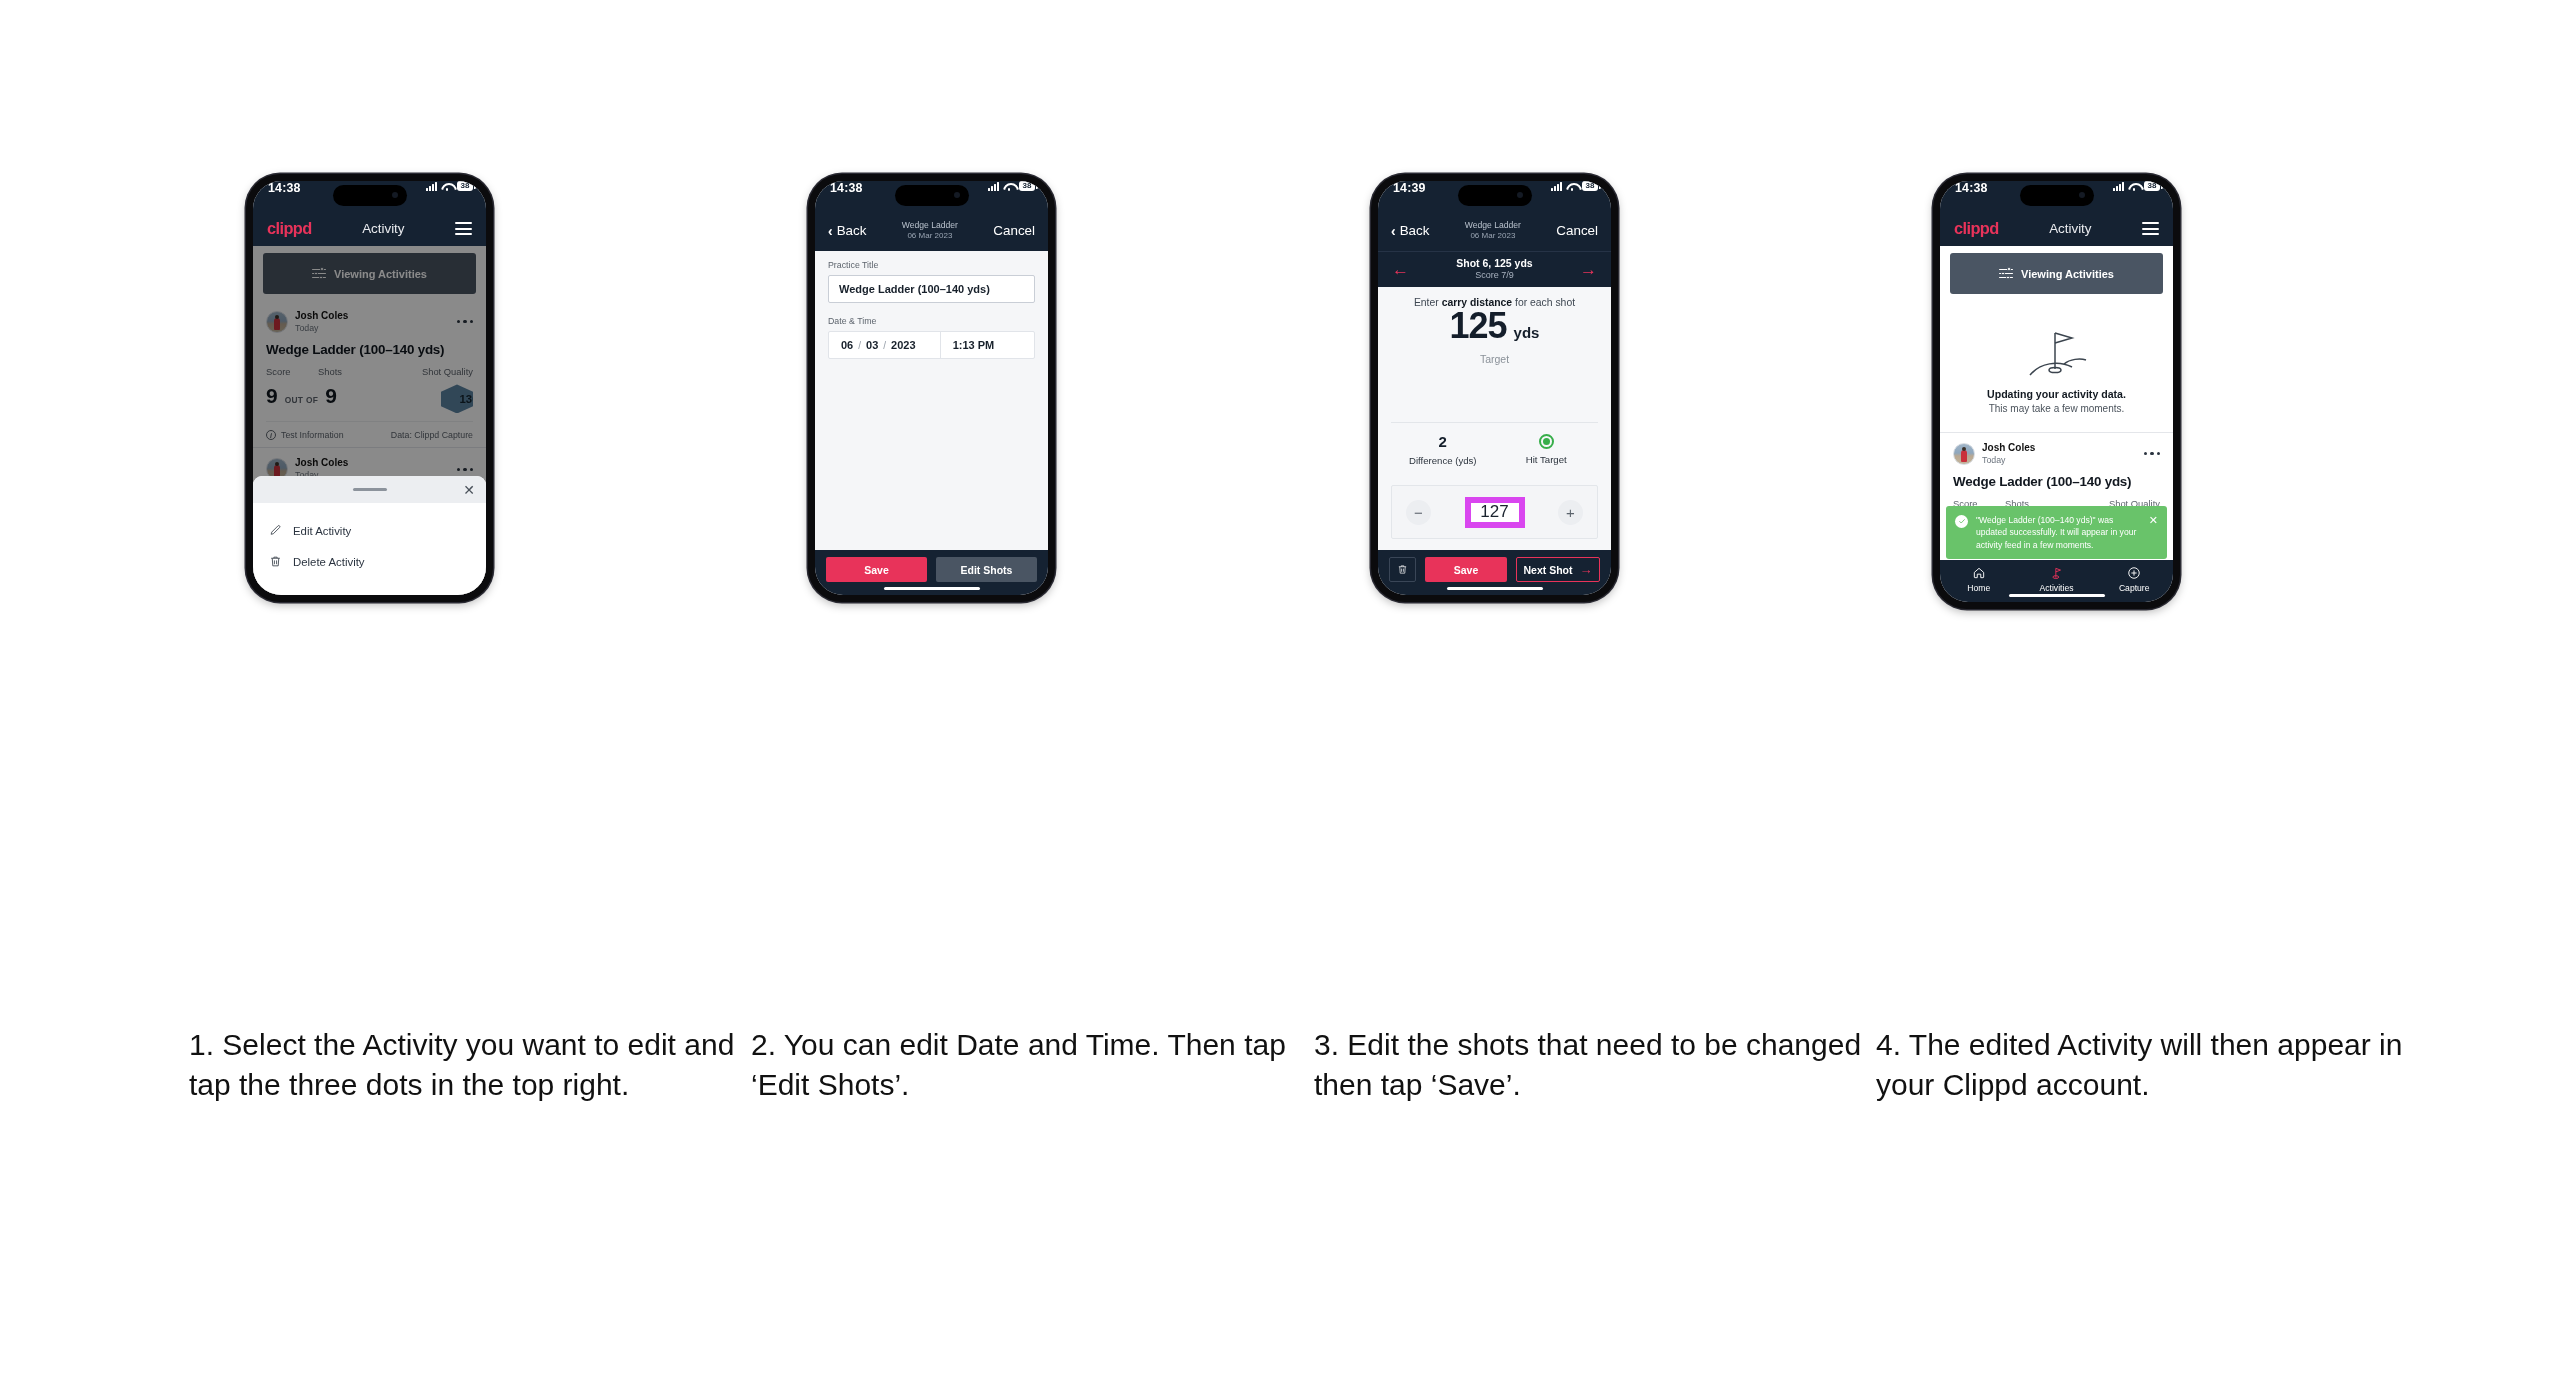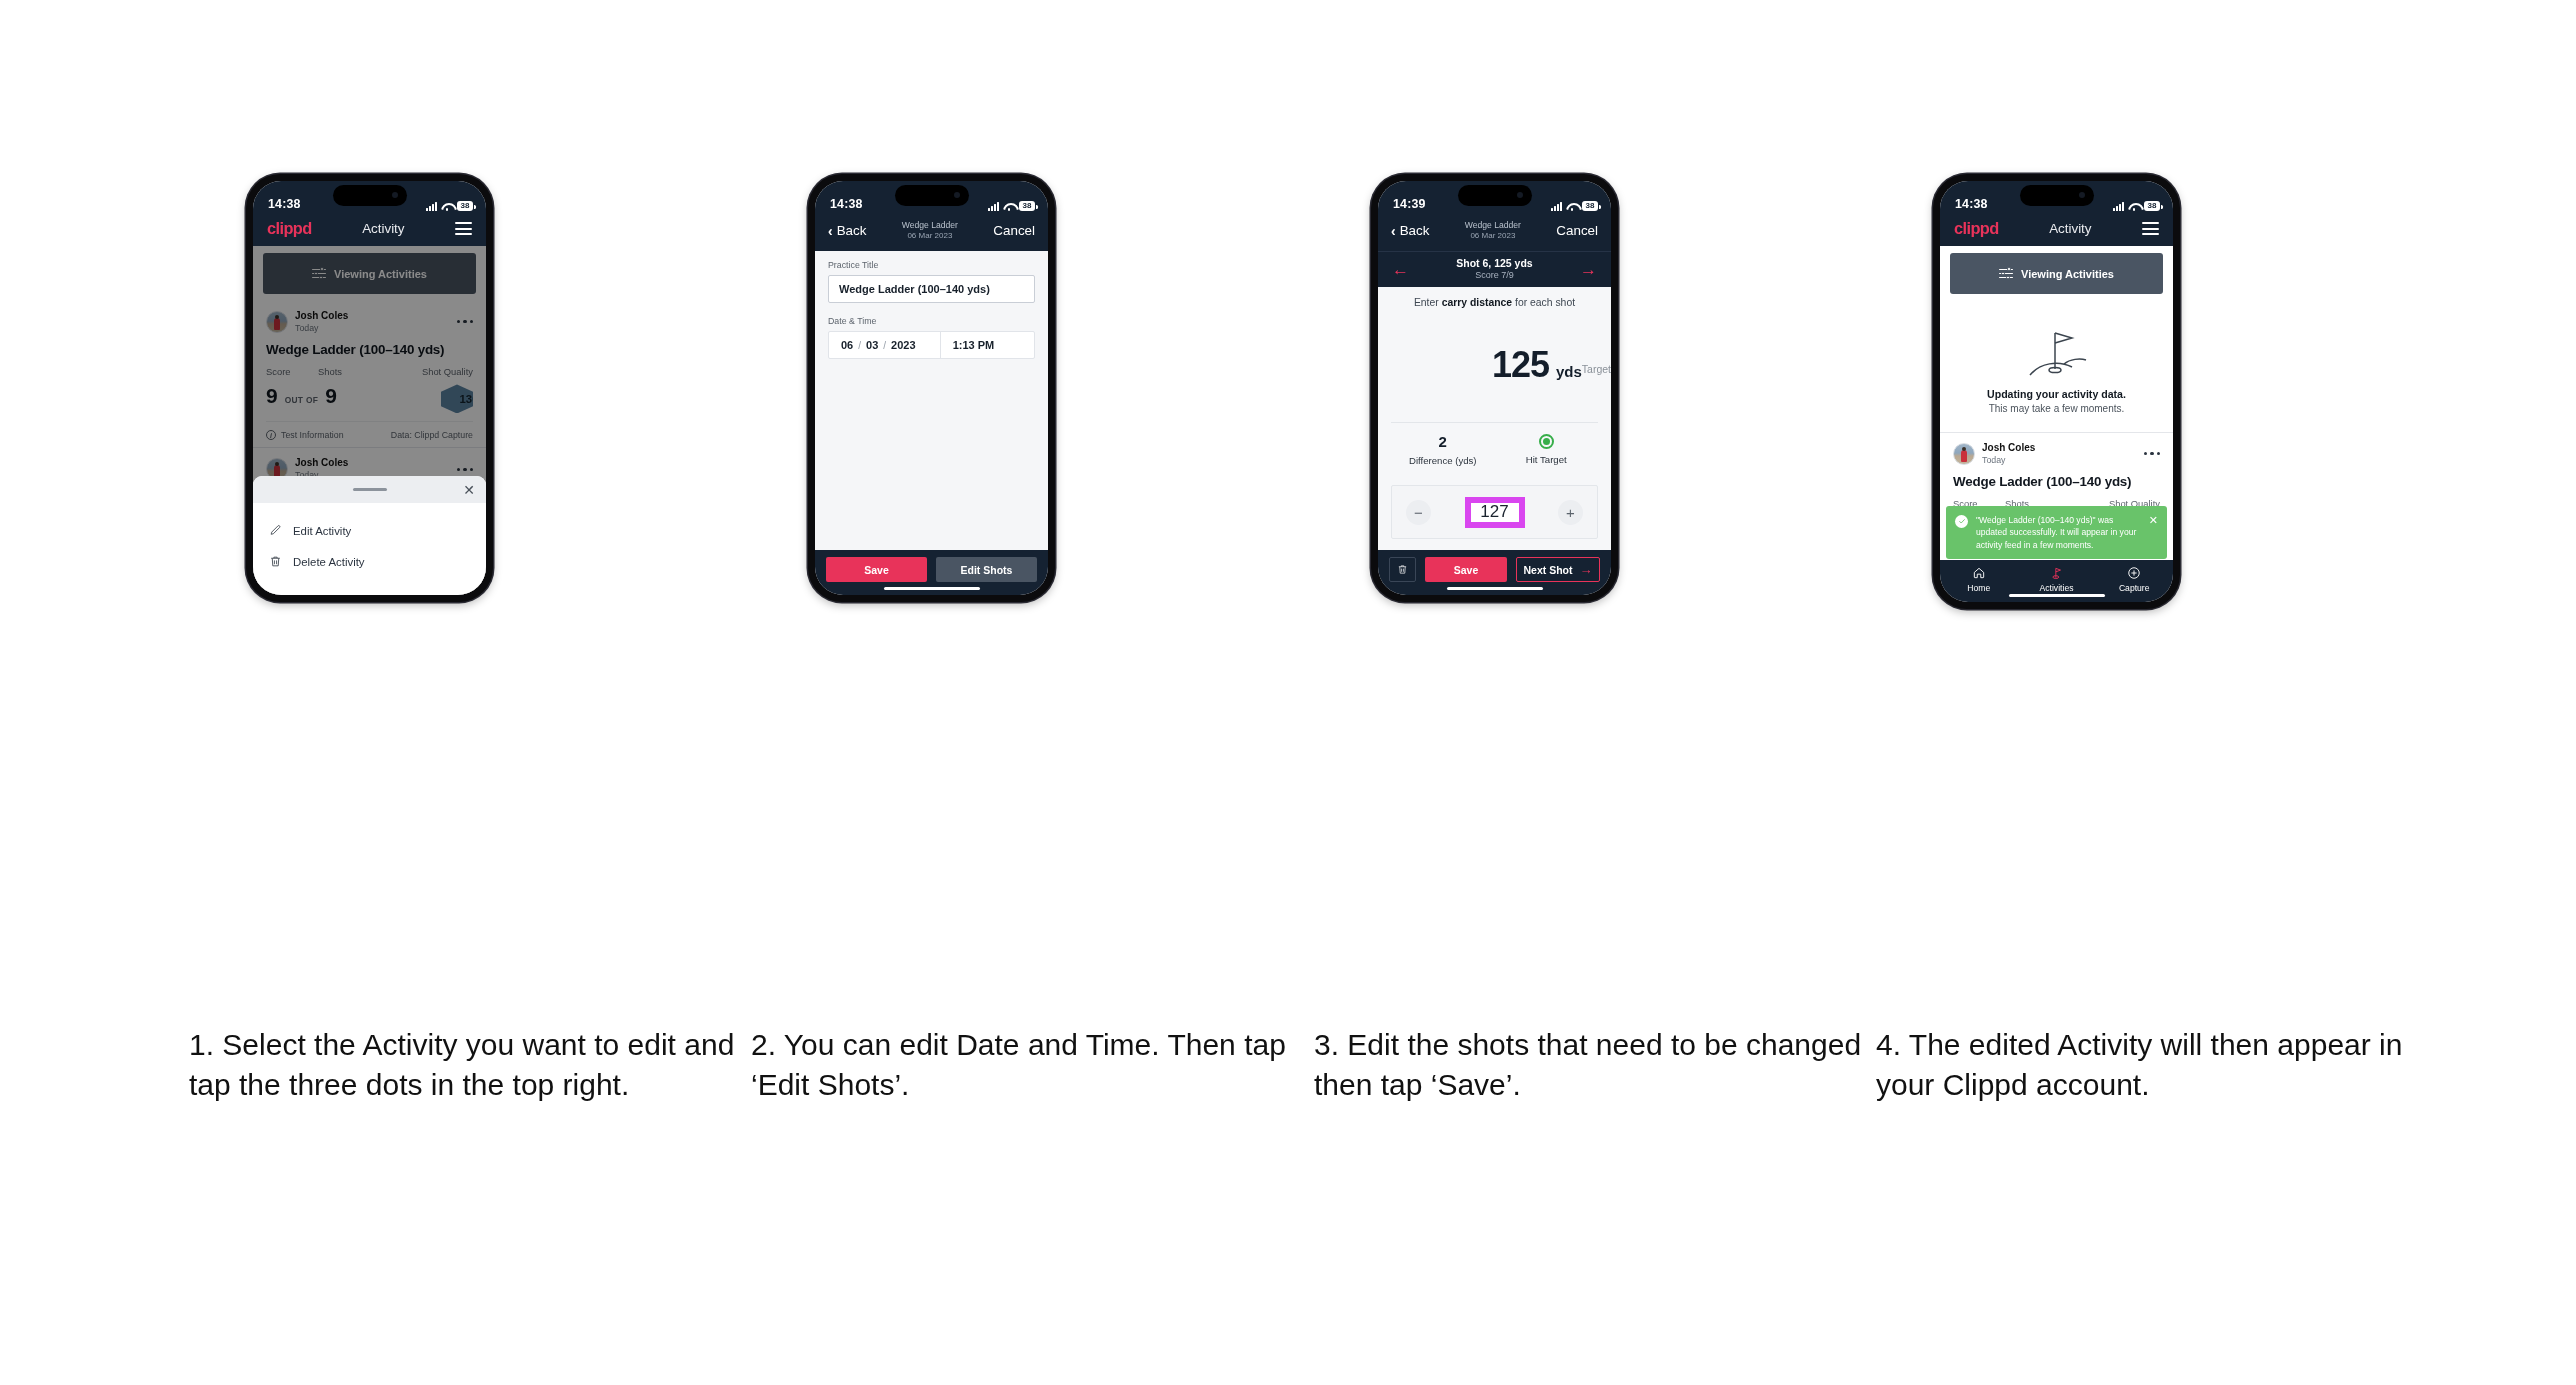--- a/index.html
+++ b/index.html
@@ -35,21 +35,21 @@
     overflow: hidden;
     background: #ffffff;
     display: flex; flex-direction: column;
   }
 
   
   .statusbar {
     position: relative;
     height: 30px;
     background: #152232;
-    display: flex; align-items: flex-end; justify-content: space-between;
+    display: flex; align-items: flex-start; justify-content: space-between;
     padding: 0 13px 0 15px;
     flex: none;
   }
   .sb-time { color:#fff; font-size: 12.4px; font-weight: 700; letter-spacing: 0.2px; }
   .sb-right { display: flex; align-items: center; gap: 4px; }
   .notch {
     position: absolute; left: 50%; top: 4px; transform: translateX(-50%);
     width: 74px; height: 21px; background: #000; border-radius: 11px;
   }
   .notch::after{
@@ -234,21 +234,21 @@
   .btn-icon svg { width:11px; height:11px; stroke:#fff; fill:none; stroke-width:1.5; }
   .homebar {
     position:absolute; left:50%; bottom:5px; transform:translateX(-50%);
     width:96px; height:3.4px; background:#fff; border-radius:2px;
   }
 
   
   .shotmain { flex:1; background:#f6f7f9; display:flex; flex-direction:column; }
   .hint { text-align:center; font-size:10.4px; color:#3f4853; padding: 10px 0 0; }
   .hint b { color:#111820; font-weight:700; }
-  .bigwrap { flex:1; display:flex; flex-direction:row; align-items:center; justify-content:flex-end; }
+  .bigwrap { flex:1; display:flex; flex-direction:column; align-items:center; justify-content:flex-start; }
   .bigval { display:flex; align-items:baseline; gap:7px; }
   .bigval .num { font-size:36px; font-weight:800; color:#141e2b; letter-spacing:-1px; line-height:1; }
   .bigval .unit { font-size:15px; font-weight:700; color:#141e2b; }
   .bigsub { font-size:10.5px; color:#8a9199; margin-top:9px; }
   .metrics {
     display:flex; border-top:1px solid #e3e6ea; padding: 11px 0 13px; margin: 0 13px;
   }
   .metric { flex:1; text-align:center; }
   .metric .m1 { font-size:15px; font-weight:700; color:#141e2b; line-height:1.1; }
   .metric .m2 { font-size:9.6px; color:#2b333d; margin-top:5px; }

